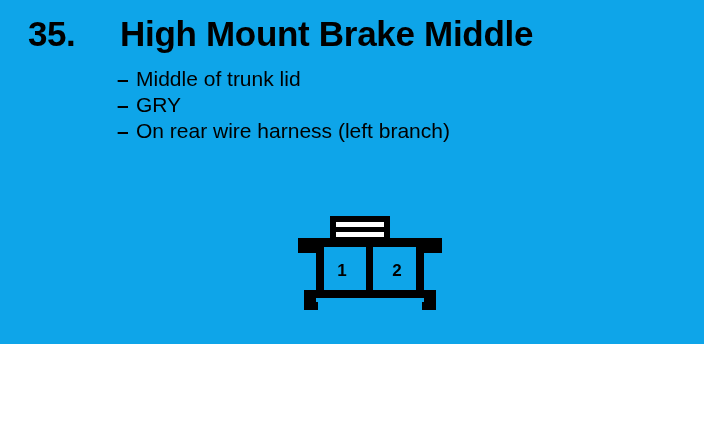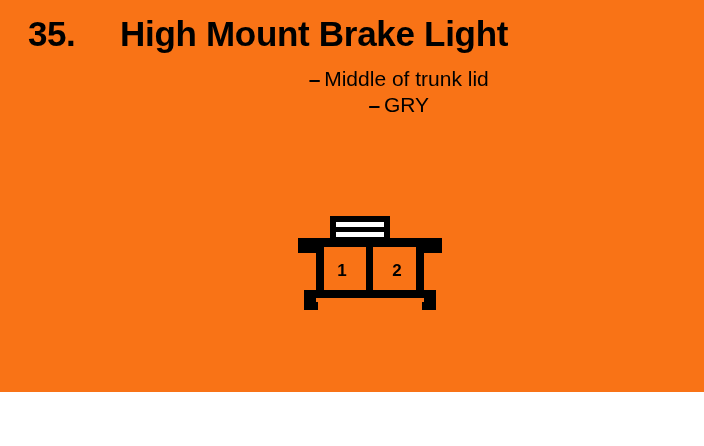--- a/index.html
+++ b/index.html
@@ -8,24 +8,23 @@
     padding: 0;
     background: #ffffff;
   }
   body {
     font-family: "Liberation Sans", sans-serif;
     color: #000000;
   }
   #page {
     position: relative;
     width: 704px;
-    height: 392px;
-    background: #f97316;
+    height: 344px;
+    background: #0ea5e9;
     overflow: hidden;
-    text-align: center;
   }
 
   
   #header-row {
     position: absolute;
     left: 0;
     top: 12px;
     width: 704px;
     height: 46px;
   }
@@ -116,29 +115,32 @@
     font-size: 19px;
   }
 </style>
 </head>
 <body>
 
 <div id="page">
 
   <div id="header-row">
     <span id="item-number">35.</span>
-    <span id="page-title">High Mount Brake Light</span>
+    <span id="page-title">High Mount Brake Middle</span>
   </div>
 
   <div id="detail-list">
     <div class="detail-item">
       <span class="detail-dash">–</span><span class="detail-text">Middle of trunk lid</span>
     </div>
     <div class="detail-item">
       <span class="detail-dash">–</span><span class="detail-text">GRY</span>
+    </div>
+    <div class="detail-item">
+      <span class="detail-dash">–</span><span class="detail-text">On rear wire harness (left branch)</span>
     </div>
   </div>
 
   <div id="connector-diagram">
     <svg width="160" height="110" viewBox="0 0 160 110" xmlns="http://www.w3.org/2000/svg">
       <g fill="#000000">
 
         <rect x="40" y="8" width="60" height="30"></rect>
         <rect x="46" y="14" width="48" height="5" fill="#ffffff"></rect>
         <rect x="46" y="24" width="48" height="5" fill="#ffffff"></rect>

